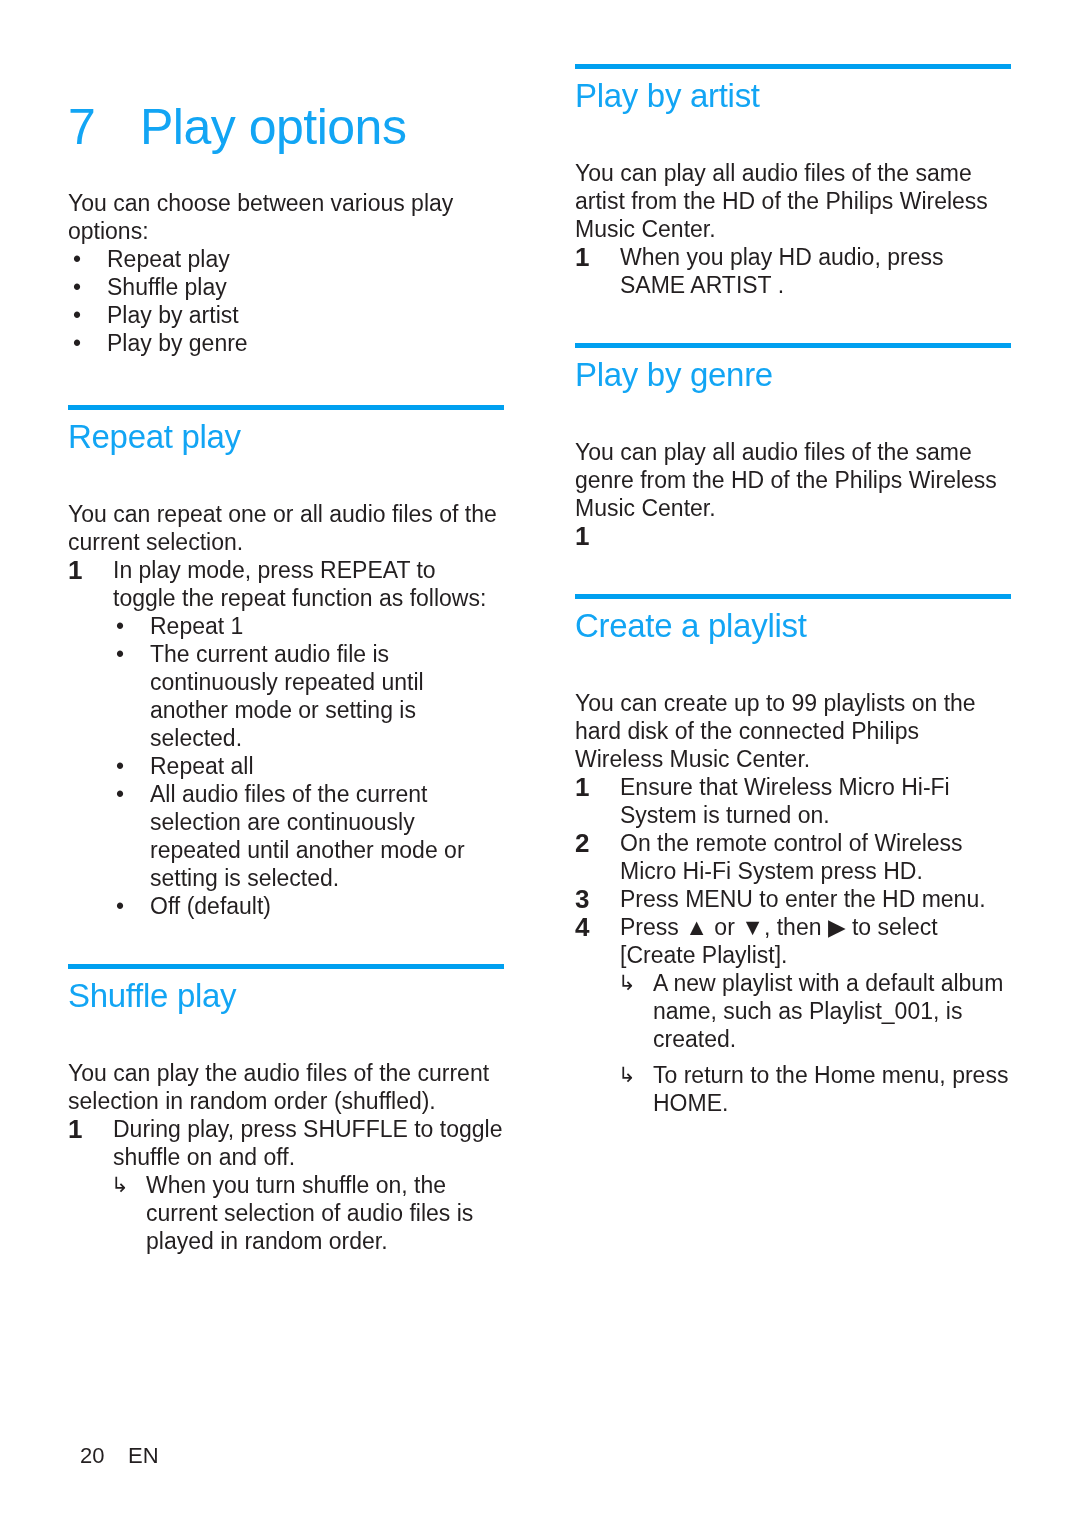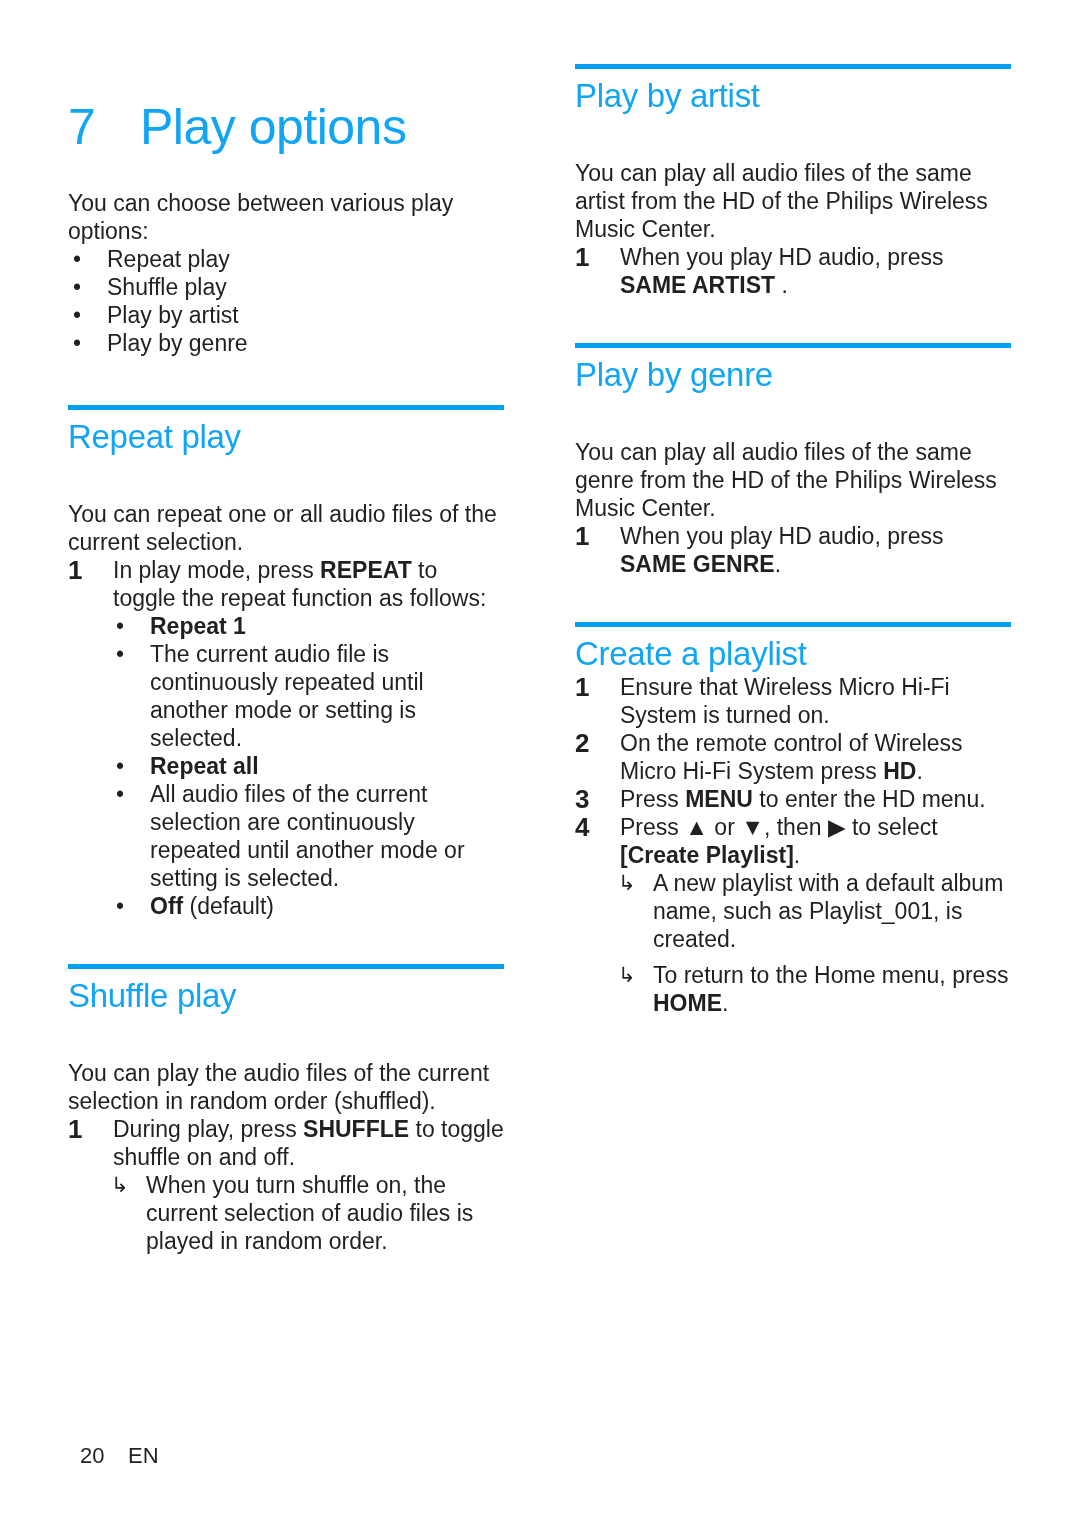--- a/index.html
+++ b/index.html
@@ -110,21 +110,21 @@
     line-height: 28px;
   }
   .arrow {
     width: 35px;
     flex: none;
     font-size: 21px;
   }
   .atext { flex: 1; }
   .aitem + .aitem { margin-top: 8px; }
 
-  b, .b { font-weight: bold; }
+  b, .b { font-weight: normal; }
 
   
   .footer {
     position: absolute;
     left: 68px;
     top: 1443px;
     font-size: 22px;
     line-height: 26px;
     color: #231f20;
     display: flex;
@@ -251,31 +251,29 @@
 
     <div class="section mt44">
       <div class="rule"></div>
       <h2 class="section-title">Play by genre</h2>
 
       <p class="para mt34">You can play all audio files of the same genre from the HD of the Philips Wireless Music Center.</p>
 
       <ol class="steps">
         <li class="step">
           <span class="step-num">1</span>
-          <span class="step-body">
-            <span>When you play HD audio, press </span><b>SAME GENRE</b><span>.</span>
-          </span>
         </li>
       </ol>
     </div>
 
     <div class="section mt44">
       <div class="rule"></div>
       <h2 class="section-title">Create a playlist</h2>
 
+      <p class="para mt34">You can create up to 99 playlists on the hard disk of the connected Philips Wireless Music Center.</p>
 
       <ol class="steps">
         <li class="step">
           <span class="step-num">1</span>
           <span class="step-body">
             <span>Ensure that Wireless Micro Hi-Fi System is turned on.</span><b></b><span></span>
           </span>
         </li>
         <li class="step">
           <span class="step-num">2</span>

